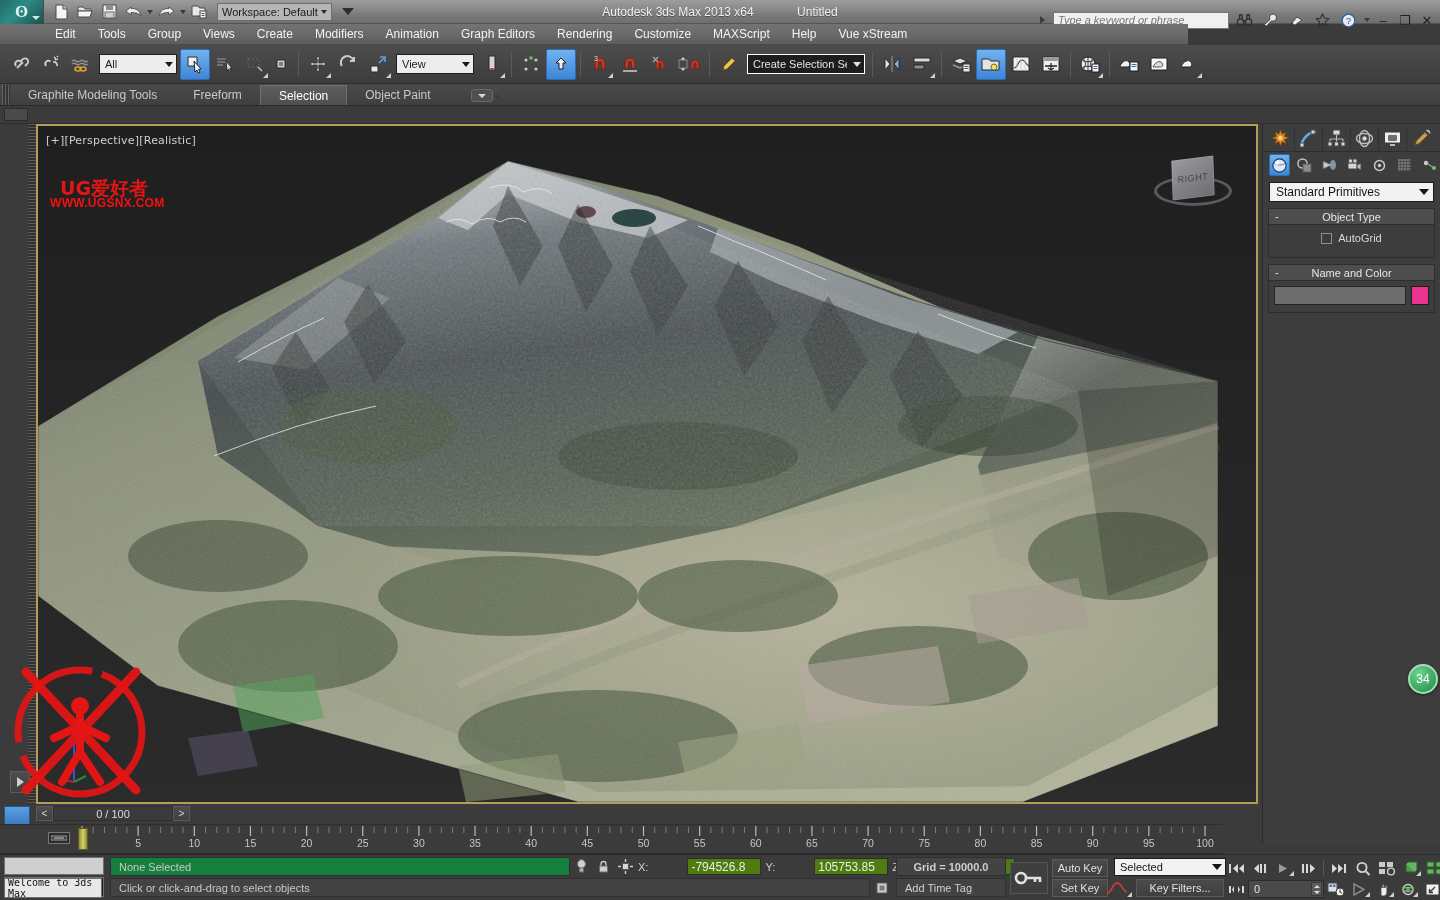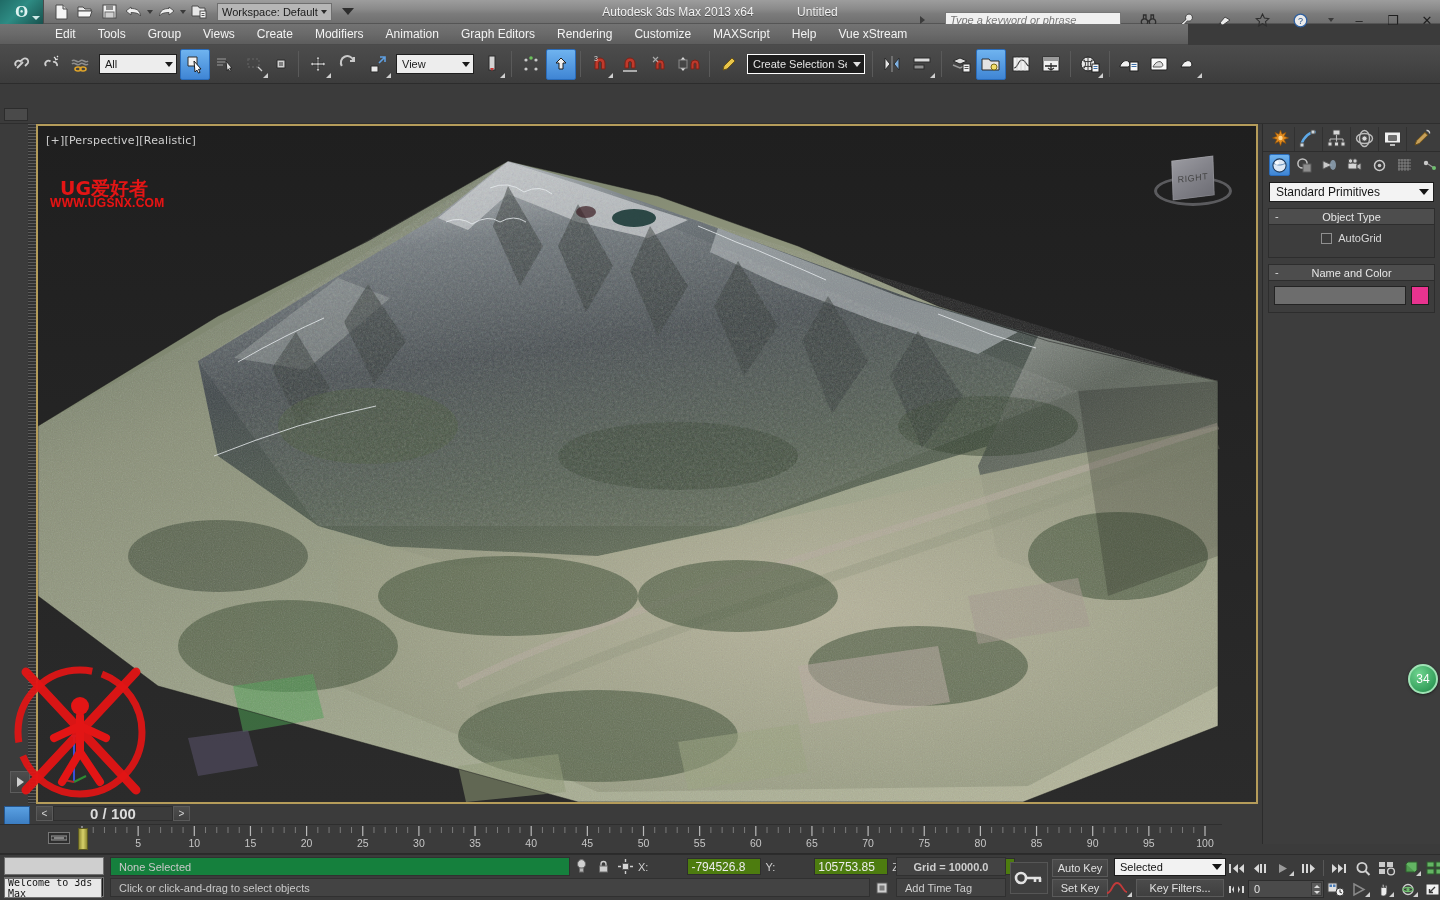--- a/index.html
+++ b/index.html
@@ -61,21 +61,21 @@
     border-top: 7px solid #2d2d2d; margin-left: 8px;
   }
   .apptitle {
     position: absolute; left: 0; right: 0; text-align: center;
     font-size: 12px; color: #f2f2f2; pointer-events: none;
     text-shadow: 0 1px 0 rgba(0,0,0,.35);
   }
   .apptitle .untitled { margin-left: 40px; }
   .tright {
     position: absolute; right: 4px; top: 0; height: 40px;
-    display: flex; align-items: center; gap: 16px;
+    display: flex; align-items: center; gap: 4px;
   }
   .search-box {
     width: 176px; height: 17px; background: #f0f0f0; border: 1px solid #777;
     display: flex; align-items: center; padding: 0 4px;
   }
   .search-box input {
     border: 0; outline: 0; background: transparent; width: 100%;
     font-family: "Liberation Sans", sans-serif; font-size: 11px;
     font-style: italic; color: #666;
   }
@@ -271,21 +271,21 @@
     position: absolute; left: 36px; top: 805px; width: 154px; height: 17px;
     display: flex; align-items: center; background: #3b3b3b;
   }
   .tc-arrow {
     width: 17px; height: 15px; background: linear-gradient(to bottom,#4d4d4d,#404040);
     border: 1px solid #5a5a5a; display: flex; align-items: center; justify-content: center;
     font-size: 10px; color: #d6d6d6;
   }
   .tc-field {
     flex: 1; height: 15px; background: #3b3b3b; border: 1px solid #2e2e2e;
-    display: flex; align-items: center; justify-content: center; font-size: 15px; color: #dcdcdc; font-weight: bold;
+    display: flex; align-items: center; justify-content: center; font-size: 11px; color: #dcdcdc;
   }
   .trackbar {
     position: absolute; left: 0; top: 824px; width: 1222px; height: 30px;
     background: #3b3b3b; border-top: 1px solid #2e2e2e; border-bottom: 1px solid #2a2a2a;
     overflow: hidden;
   }
   .ruler { position: absolute; inset: 0; }
   .ruler svg { display: block; }
   .key-slider {
     position: absolute; left: 78px; top: 3px; width: 10px; height: 22px;
@@ -752,20 +752,31 @@
         </svg>
     </div>
     <div class="tb-ico">
       <svg width="22" height="20" viewBox="0 0 22 20">
           <path d="M3 13c2-6 8-8 10-5s0 5-2 5H3z" fill="#f2f2f2" stroke="#1f1f1f"></path>
         </svg>
       <span class="corner-flag"></span>
     </div>
   </div>
 
+  <div class="ribbon">
+    <div class="ribgrip"></div>
+    <div class="ribtab">Graphite Modeling Tools</div>
+    <div class="ribtab">Freeform</div>
+    <div class="ribtab sel">Selection</div>
+    <div class="ribtab">Object Paint</div>
+    <div class="ribpill">
+        <i></i>
+      </div>
+    <span class="mini-caret" style="margin-bottom:6px;"></span>
+  </div>
 
   <div class="underbar">
     <div class="strip"></div>
   </div>
 
   <div class="leftdock"></div>
   <div class="vp-left-rail"></div>
 
   <div class="viewport-wrap">
     <div class="vp-canvas">

